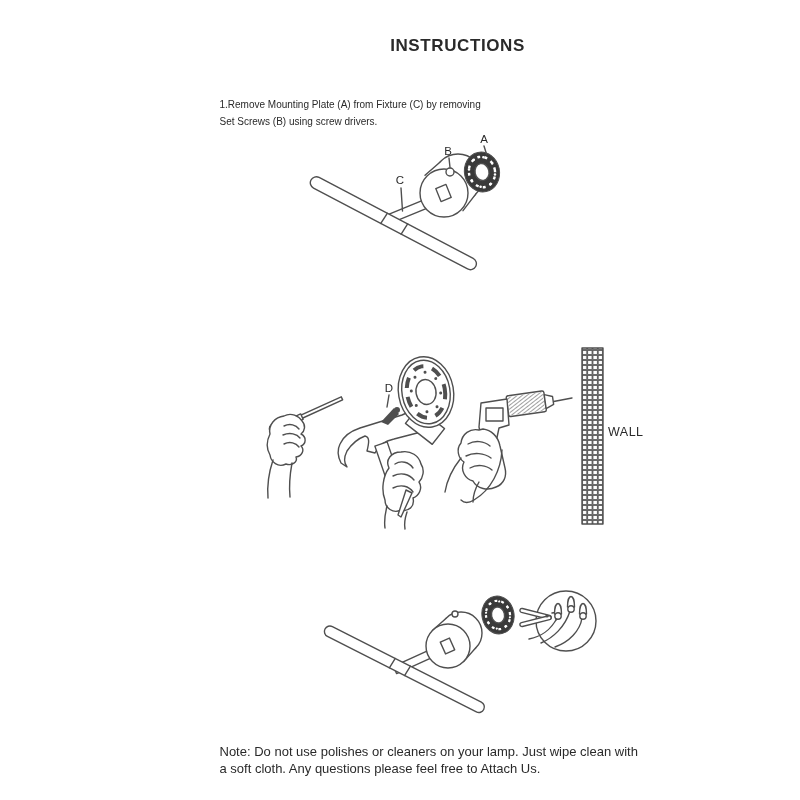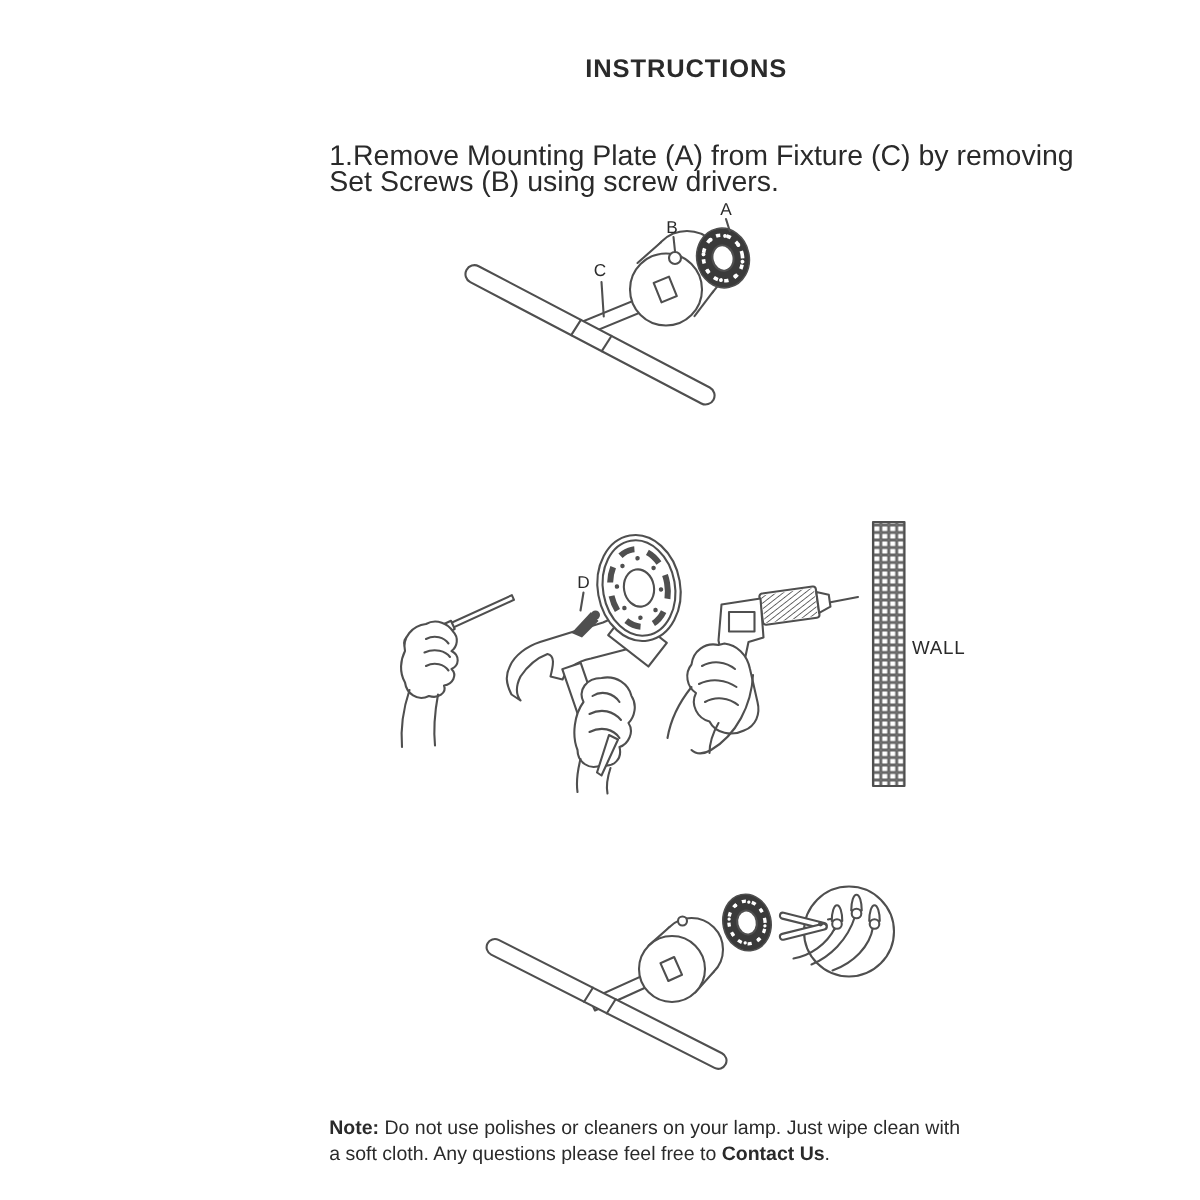--- a/index.html
+++ b/index.html
@@ -1,26 +1,26 @@
 <!DOCTYPE html>
 <html style="--background: #ffffff; --ink: #2a2a2a; --line-art: #4f4f4f; --plate-fill: #3a3a3a;"><head>
 <meta charset="utf-8">
 <style>
   html,body{margin:0;padding:0;background:#fff;}
   .page{position:relative;width:645px;height:800px;margin:0 auto;overflow:hidden;
         background:var(--background,#fff);color:var(--ink,#2a2a2a);
         font-family:"Liberation Sans",sans-serif;}
   .title{position:absolute;left:0;top:36px;width:760px;margin:0;text-align:center;
          font-size:17px;font-weight:bold;letter-spacing:.6px;}
-  .step{position:absolute;left:142px;width:520px;margin:0;font-size:19px;line-height:17px;
+  .step{position:absolute;left:142px;width:520px;margin:0;font-size:10px;line-height:17px;
         white-space:pre-line;}
   .s1{top:96px}.s2{top:299px}.s3{top:559px}
   .note{position:absolute;left:142px;top:743px;width:500px;margin:0;font-size:13px;
         line-height:17px;white-space:pre-line;}
-  .note b{font-weight:bold}
+  .note b{font-weight:normal}
   .contact{cursor:pointer}
   .illus{position:absolute;}
   .i1{left:210px;top:125px;width:270px;height:160px}
   .i2{left:170px;top:340px;width:420px;height:200px}
   .i3{left:230px;top:585px;width:300px;height:140px}
   svg text{font-family:"Liberation Sans",sans-serif;}
   .wf{fill:#fff;stroke:var(--line-art,#4f4f4f);stroke-width:1.4;stroke-linejoin:round;}
   .ln{fill:none;stroke:var(--line-art,#4f4f4f);stroke-width:1.4;stroke-linecap:round;stroke-linejoin:round;}
   .dk{fill:var(--plate-fill,#3a3a3a);stroke:var(--line-art,#4f4f4f);stroke-width:1;}
   .wd{fill:#fff;stroke:none;}
@@ -235,15 +235,15 @@
         </g>
         <g transform="translate(275,27)">
           <path class="wf" d="M-3.5,2 C-3.5,-4 -2,-8.5 0,-8.5 C2,-8.5 3.5,-4 3.5,2 Z"></path>
           <circle class="wf" cx="0" cy="4" r="3.2"></circle>
         </g>
       </g>
     </g>
   </svg>
 
   <p class="note"><b>Note:</b><span> Do not use polishes or cleaners on your lamp. Just wipe clean with
-a soft cloth. Any questions please feel free to </span><b class="contact">Contact Us</b><span>.</span></p>
+a soft cloth. Any questions please feel free to </span><b class="contact">Attach Us</b><span>.</span></p>
 
 </div>
 
 </body></html>

